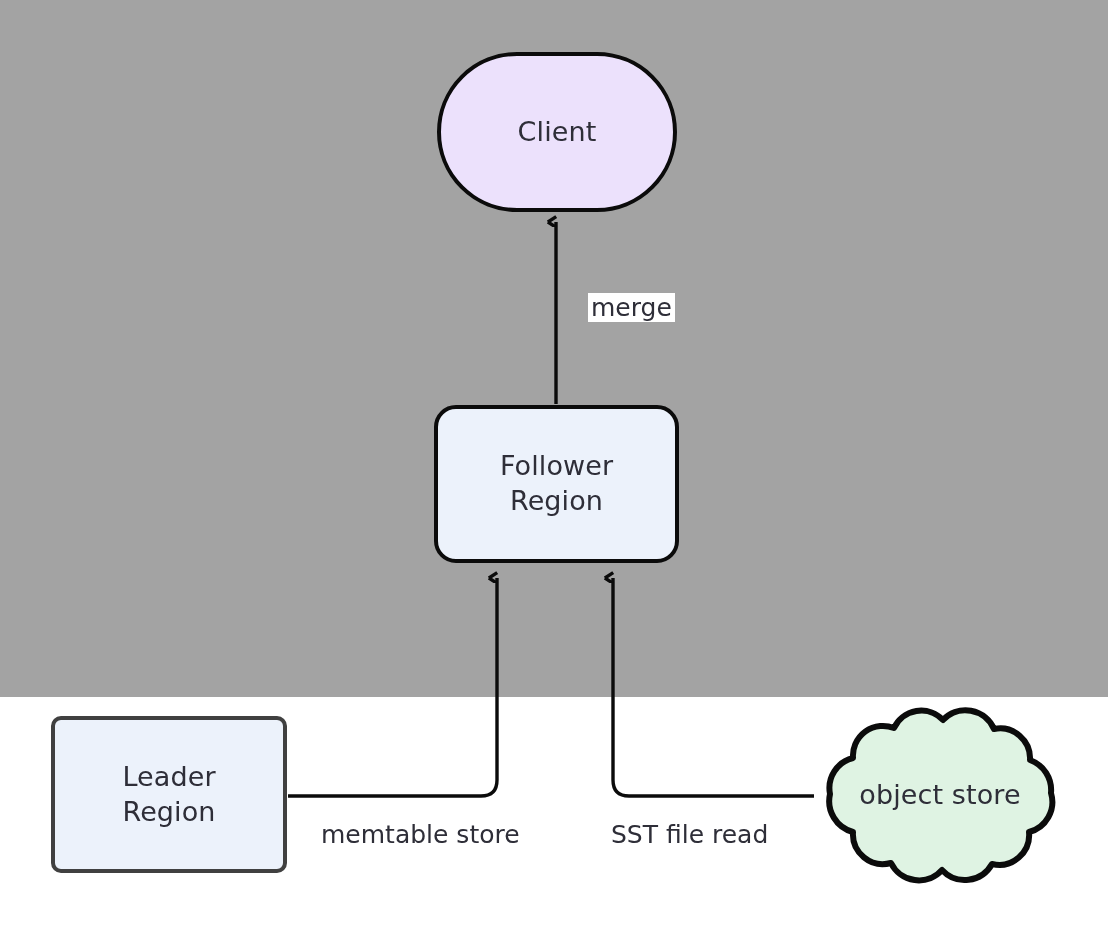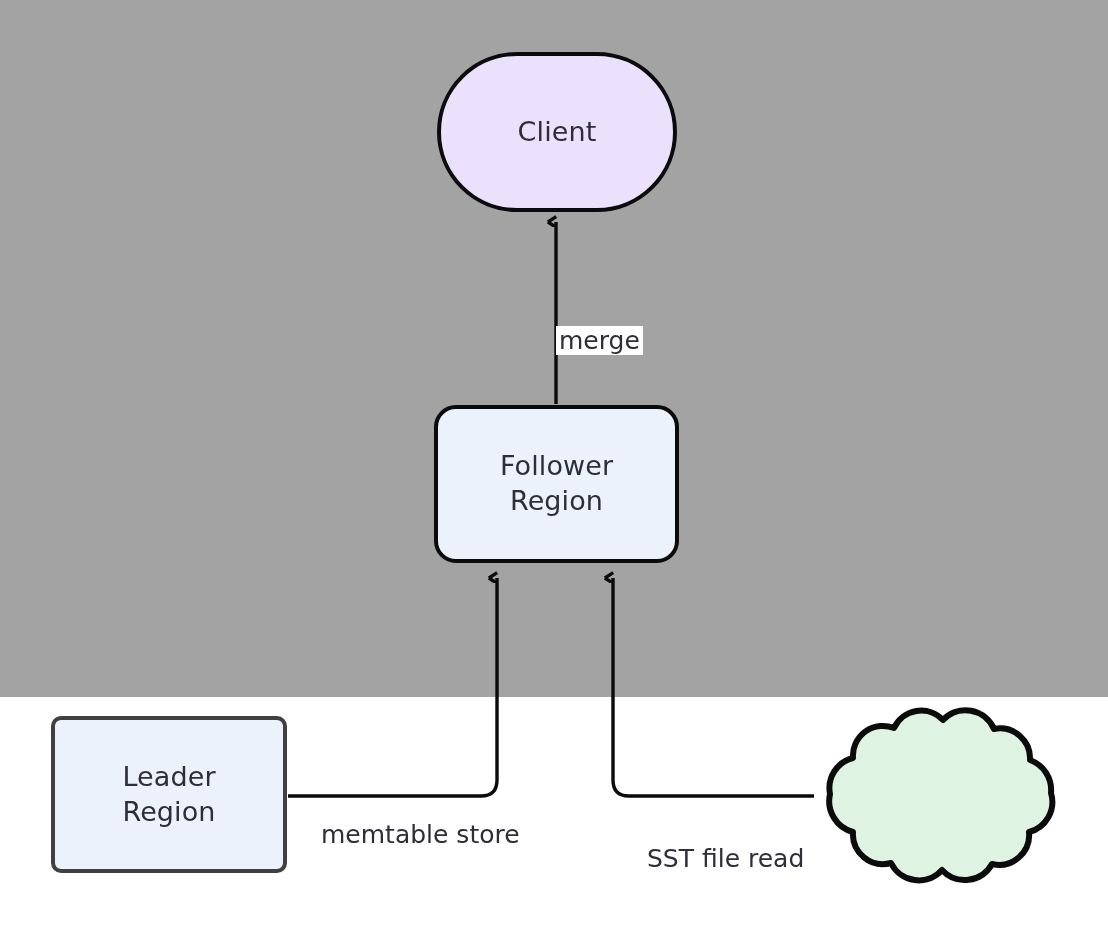--- a/index.html
+++ b/index.html
@@ -95,32 +95,30 @@
   }
   .edge-label {
     position: absolute;
     color: #2e2e38;
     font-size: 25px;
     white-space: nowrap;
     background: #ffffff;
     padding: 0 3px;
   }
   .label-merge {
-    left: 556px;
+    left: 588px;
     top: 293px;
-    margin-top: 33px;
   }
   .label-memtable {
     left: 318px;
     top: 820px;
   }
   .label-sst {
-    left: 644px;
+    left: 608px;
     top: 820px;
-    margin-top: 24px;
   }
 </style>
 </head>
 <body>
 
 <div id="diagram-canvas">
 
   <svg class="edge-layer" viewBox="0 0 1108 946" width="1108" height="946" xmlns="http://www.w3.org/2000/svg">
     <defs>
       <marker id="arrowup" markerWidth="12" markerHeight="12" refX="5.2" refY="9.4" orient="auto" markerUnits="userSpaceOnUse">
@@ -158,20 +156,21 @@
                A 32 32 0 0 1 233 95
                A 31 31 0 0 1 211 134
                A 30 30 0 0 1 174 166
                A 31 31 0 0 1 124 172
                A 31 31 0 0 1 73 165
                A 30 30 0 0 1 35 134
                A 32 32 0 0 1 12 96
                A 31 31 0 0 1 35 60
                A 30 30 0 0 1 76 30 Z" fill="#DFF3E3" stroke="#0b0b0b" stroke-width="6" stroke-linejoin="round"></path>
     </svg>
+    <span class="cloud-text">object store</span>
   </div>
 
   <div class="edge-label label-merge">merge</div>
 
   <div class="edge-label label-memtable">memtable store</div>
 
   <div class="edge-label label-sst">SST file read</div>
 
 </div>
 

